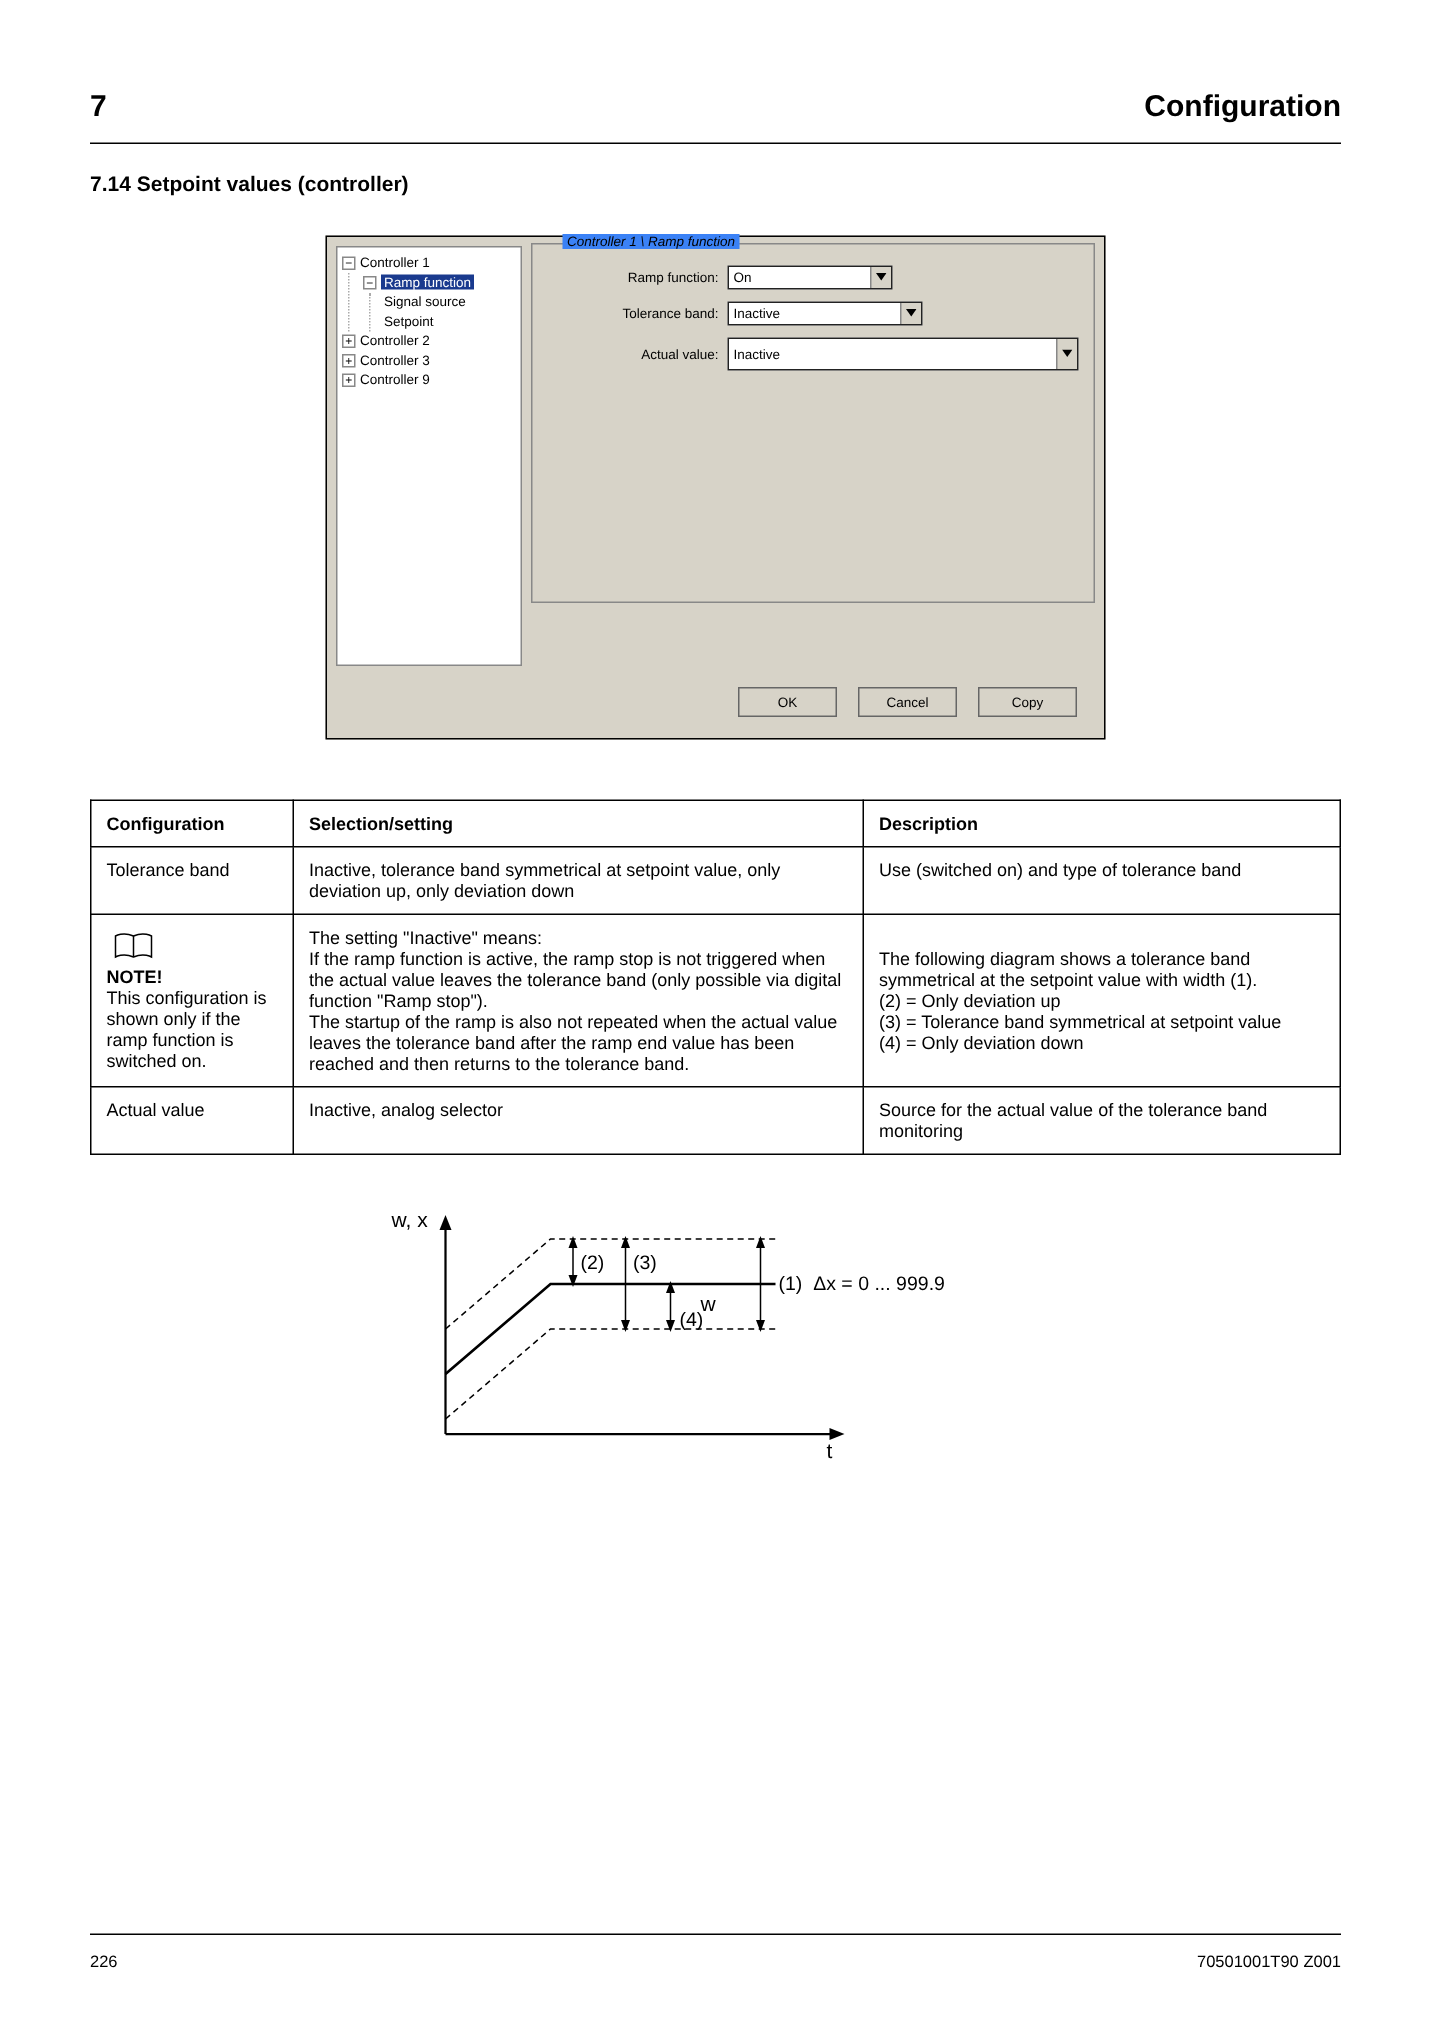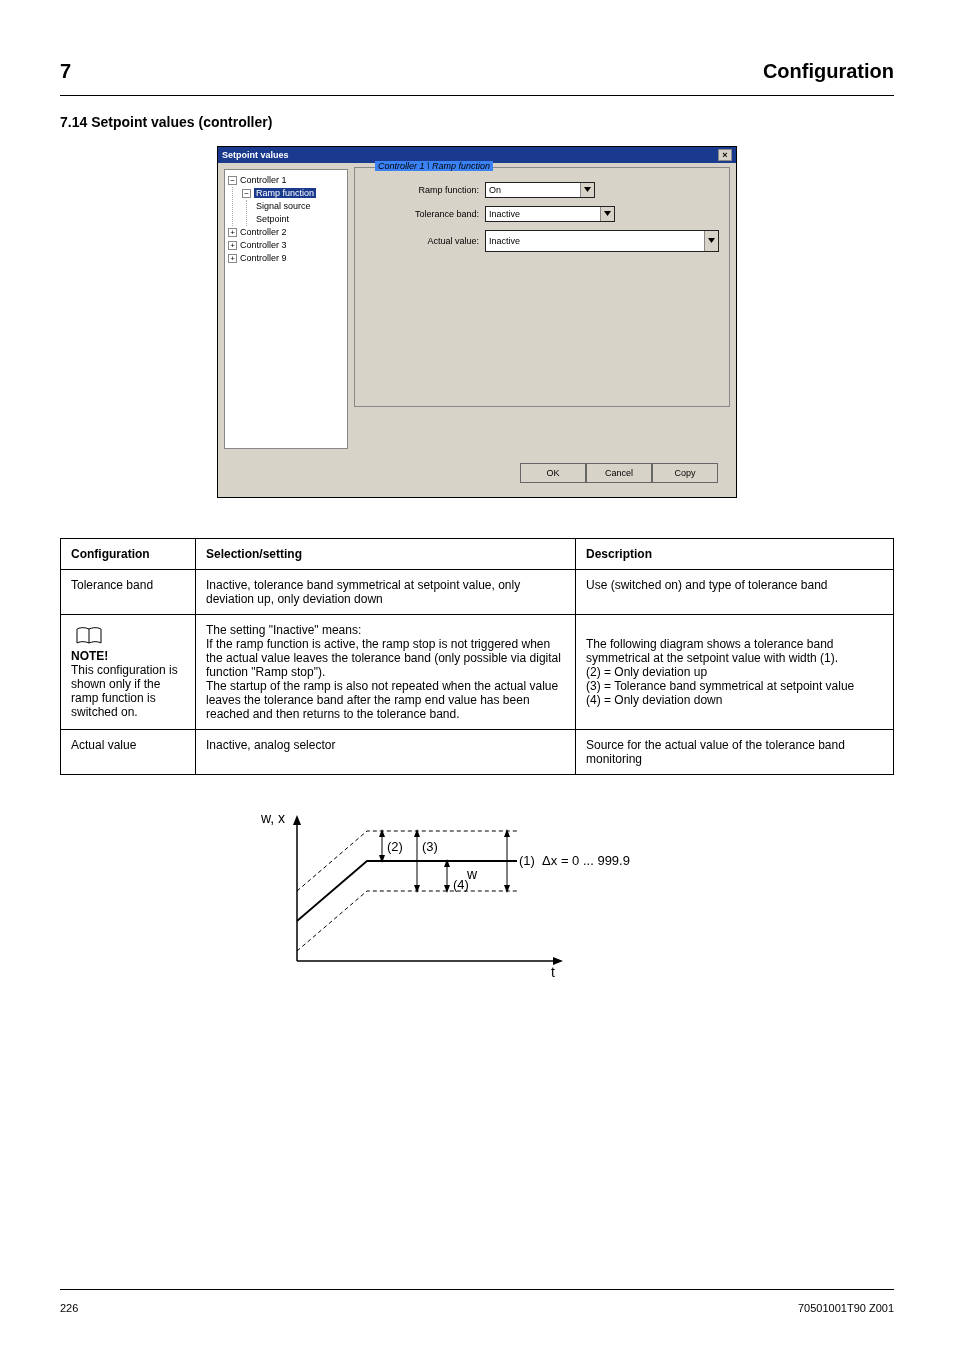--- a/index.html
+++ b/index.html
@@ -22,21 +22,21 @@
   .header-row {
     display: flex;
     justify-content: space-between;
     font-size: 20px;
     font-weight: bold;
     margin-bottom: 12px;
   }
   .subheader {
     font-size: 14px;
     font-weight: bold;
-    margin-bottom: 16px;
+    margin-bottom: 27px;
   }
 
   
   .dialog {
     width: 520px;
     margin: 0 auto 40px auto;
     border: 1px solid #000;
     background: #d7d3c8;
     font-family: Tahoma, Verdana, sans-serif;
     font-size: 9px;
@@ -131,20 +131,21 @@
     background: #d7d3c8;
     border-left: 1px solid #888;
     display: flex;
     align-items: center;
     justify-content: center;
   }
   .combo-arrow svg { display:block; }
   .dlg-footer {
     display: flex;
     justify-content: flex-end;
+    gap: 14px;
     padding: 10px 18px 14px 0;
   }
   .dlg-btn {
     width: 66px;
     height: 20px;
     border: 1px solid #666;
     background: #d7d3c8;
     font-size: 9px;
     display: flex;
     align-items: center;
@@ -203,24 +204,20 @@
 
 <div class="page">
   <div class="header-row">
     <span>7</span>
     <span>Configuration</span>
   </div>
   <div class="hr-top"></div>
   <div class="subheader">7.14 Setpoint values (controller)</div>
 
   <div class="dialog">
-    <div class="dlg-title">
-      <span>Setpoint values</span>
-      <span class="dlg-close" title="Close">×</span>
-    </div>
     <div class="dlg-body">
       <div class="dlg-tree">
         <div class="tree-row"><span class="tree-exp">−</span><span>Controller 1</span></div>
         <div class="tree-dotline">
           <div class="tree-row"><span class="tree-exp">−</span><span class="tree-sel">Ramp function</span></div>
           <div class="tree-dotline">
             <div class="tree-row">Signal source</div>
             <div class="tree-row">Setpoint</div>
           </div>
         </div>

